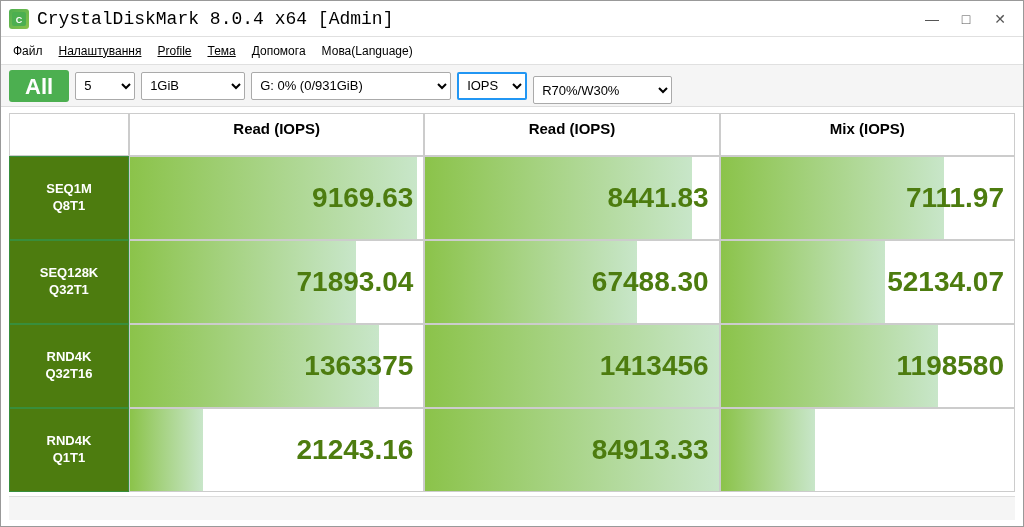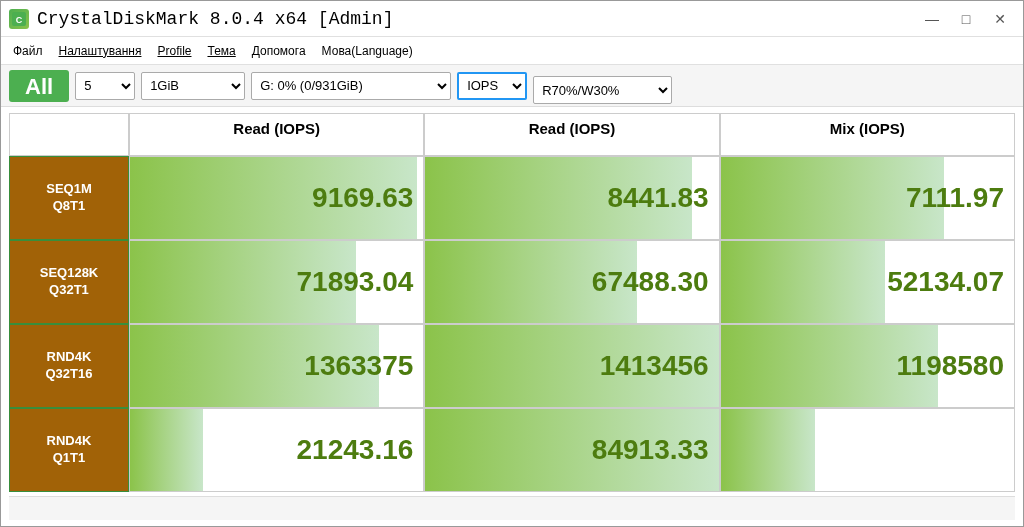--- a/index.html
+++ b/index.html
@@ -147,21 +147,21 @@
       font-size: 15px;
       padding: 6px 4px;
       border: 1px solid #ccc;
     }
     .col-header-empty {
       background: #ffffff;
       border: 1px solid #ccc;
     }
 
     .row-label {
-      background: #a16207;
+      background: #4d7c0f;
       color: white;
       font-weight: bold;
       font-size: 13px;
       text-align: center;
       display: flex;
       align-items: center;
       justify-content: center;
       border: 1px solid #388E3C;
       line-height: 1.3;
     }

